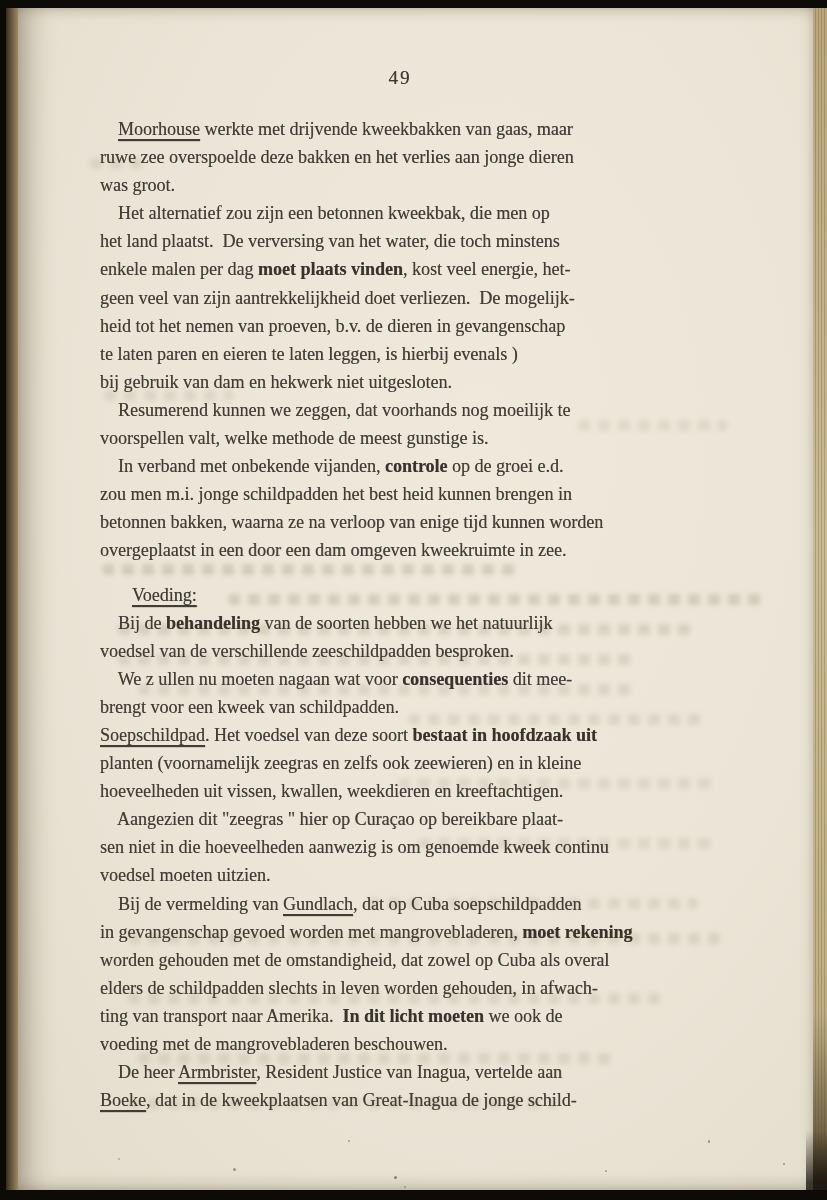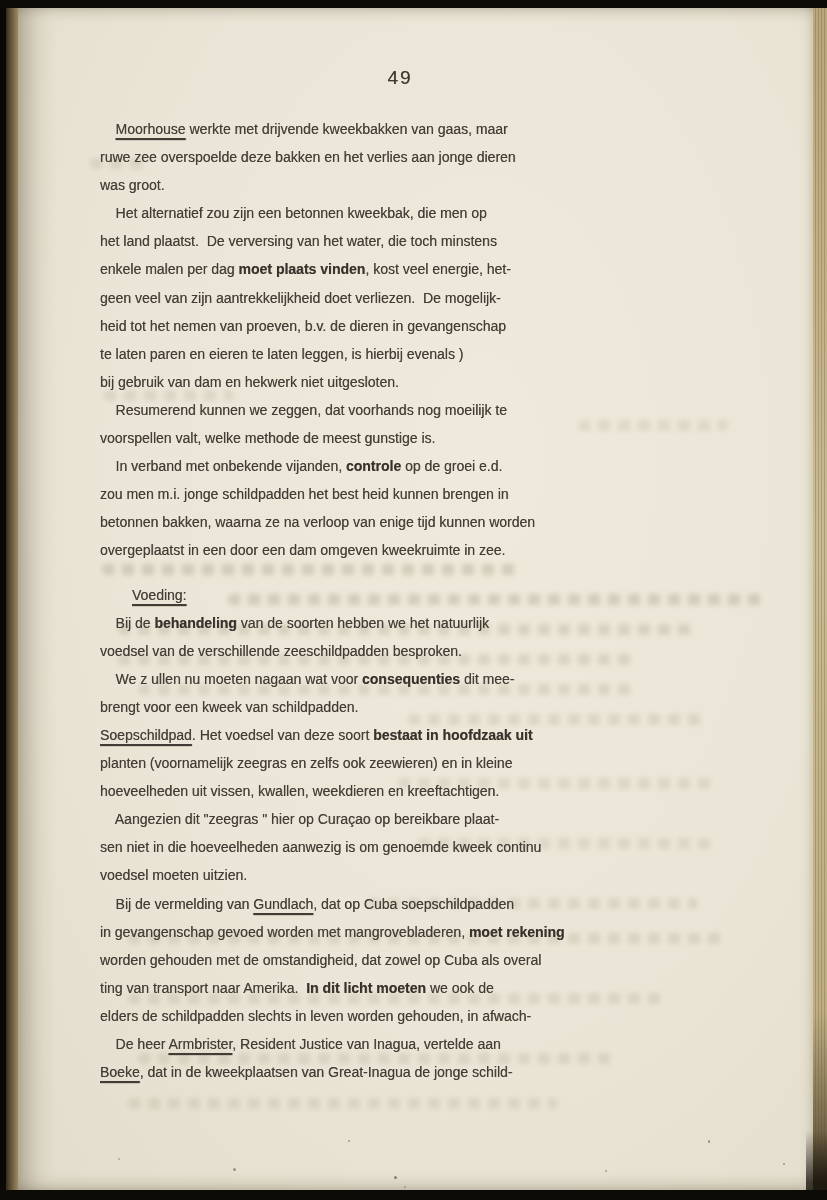--- a/index.html
+++ b/index.html
@@ -1,21 +1,21 @@
 <!DOCTYPE html>
 <html><head>
 <meta charset="utf-8">
 <style>
   html,body{margin:0;padding:0;background:#000;}
   #scan{
     position:relative;
     width:827px;height:1200px;
     overflow:hidden;
     background:#0e0c08;
-    font-family:Liberation Sans, sans-serif;
+    font-family:Liberation Serif, serif;
   }
   
   .band-top{position:absolute;left:0;top:0;width:827px;height:8px;background:#0d0b07;}
   .band-bottom{position:absolute;left:0;top:1190px;width:827px;height:10px;background:#0d0b07;}
   .edge-left-black{position:absolute;left:0;top:0;width:6px;height:1200px;background:#0a0906;}
   
   .spine{
     position:absolute;left:6px;top:6px;width:13px;height:1188px;
     background:linear-gradient(90deg,#352a1b 0%,#5f5038 35%,#86734f 70%,#a4906a 100%);
   }
@@ -43,21 +43,21 @@
   }
   .page-number{
     position:absolute;left:360px;top:59px;width:44px;
     text-align:center;
     font-size:19px;letter-spacing:2px;
     color:#3d3933;
     text-shadow:.3px .3px .5px rgba(50,45,38,.6);
   }
   .text-block{
     position:absolute;left:82px;top:107px;width:680px;
-    font-size:14px;line-height:28.1px;
+    font-size:18px;line-height:28.1px;
     color:#413c35;
     text-shadow:.3px .3px .45px rgba(58,52,44,.55);
   }
   .line{white-space:pre;height:28.1px;}
   .line.gap{margin-top:16px;margin-left:32px;}
   .u{
     text-decoration:underline;
     text-decoration-thickness:1.6px;
     text-underline-offset:3.5px;
   }
@@ -125,22 +125,23 @@
         <div class="line"><span>brengt voor een kweek van schildpadden.</span></div>
         <div class="line"><span class="u">Soepschildpad</span><span>. Het voedsel van deze soort </span><span class="b">bestaat in hoofdzaak uit</span></div>
         <div class="line"><span>planten (voornamelijk zeegras en zelfs ook zeewieren) en in kleine</span></div>
         <div class="line"><span>hoeveelheden uit vissen, kwallen, weekdieren en kreeftachtigen.</span></div>
         <div class="line"><span>    Aangezien dit "zeegras " hier op Curaçao op bereikbare plaat-</span></div>
         <div class="line"><span>sen niet in die hoeveelheden aanwezig is om genoemde kweek continu</span></div>
         <div class="line"><span>voedsel moeten uitzien.</span></div>
         <div class="line"><span>    Bij de vermelding van </span><span class="u">Gundlach</span><span>, dat op Cuba soepschildpadden</span></div>
         <div class="line"><span>in gevangenschap gevoed worden met mangrovebladeren, </span><span class="b">moet rekening</span></div>
         <div class="line"><span>worden gehouden met de omstandigheid, dat zowel op Cuba als overal</span></div>
+        <div class="line"><span>elders de schildpadden slechts in leven worden gehouden, in afwach-</span></div>
         <div class="line"><span>ting van transport naar Amerika.  </span><span class="b">In dit licht moeten</span><span> we ook de</span></div>
-        <div class="line"><span>elders de schildpadden slechts in leven worden gehouden, in afwach-</span></div>
+        <div class="line"><span>voeding met de mangrovebladeren beschouwen.</span></div>
         <div class="line"><span>    De heer </span><span class="u">Armbrister</span><span>, Resident Justice van Inagua, vertelde aan</span></div>
         <div class="line"><span class="u">Boeke</span><span>, dat in de kweekplaatsen van Great-Inagua de jonge schild-</span></div>
       </div>
 
     <div class="speck" style="left:215px;top:1160px;opacity:.5;"></div>
     <div class="speck" style="left:330px;top:1132px;opacity:.45;width:2px;height:2px;"></div>
     <div class="speck" style="left:376px;top:1168px;opacity:.6;"></div>
     <div class="speck" style="left:386px;top:1178px;opacity:.4;width:2px;height:2px;"></div>
     <div class="speck" style="left:690px;top:1132px;opacity:.55;width:2px;height:3px;"></div>
     <div class="speck" style="left:765px;top:1155px;opacity:.5;width:2px;height:2px;"></div>

